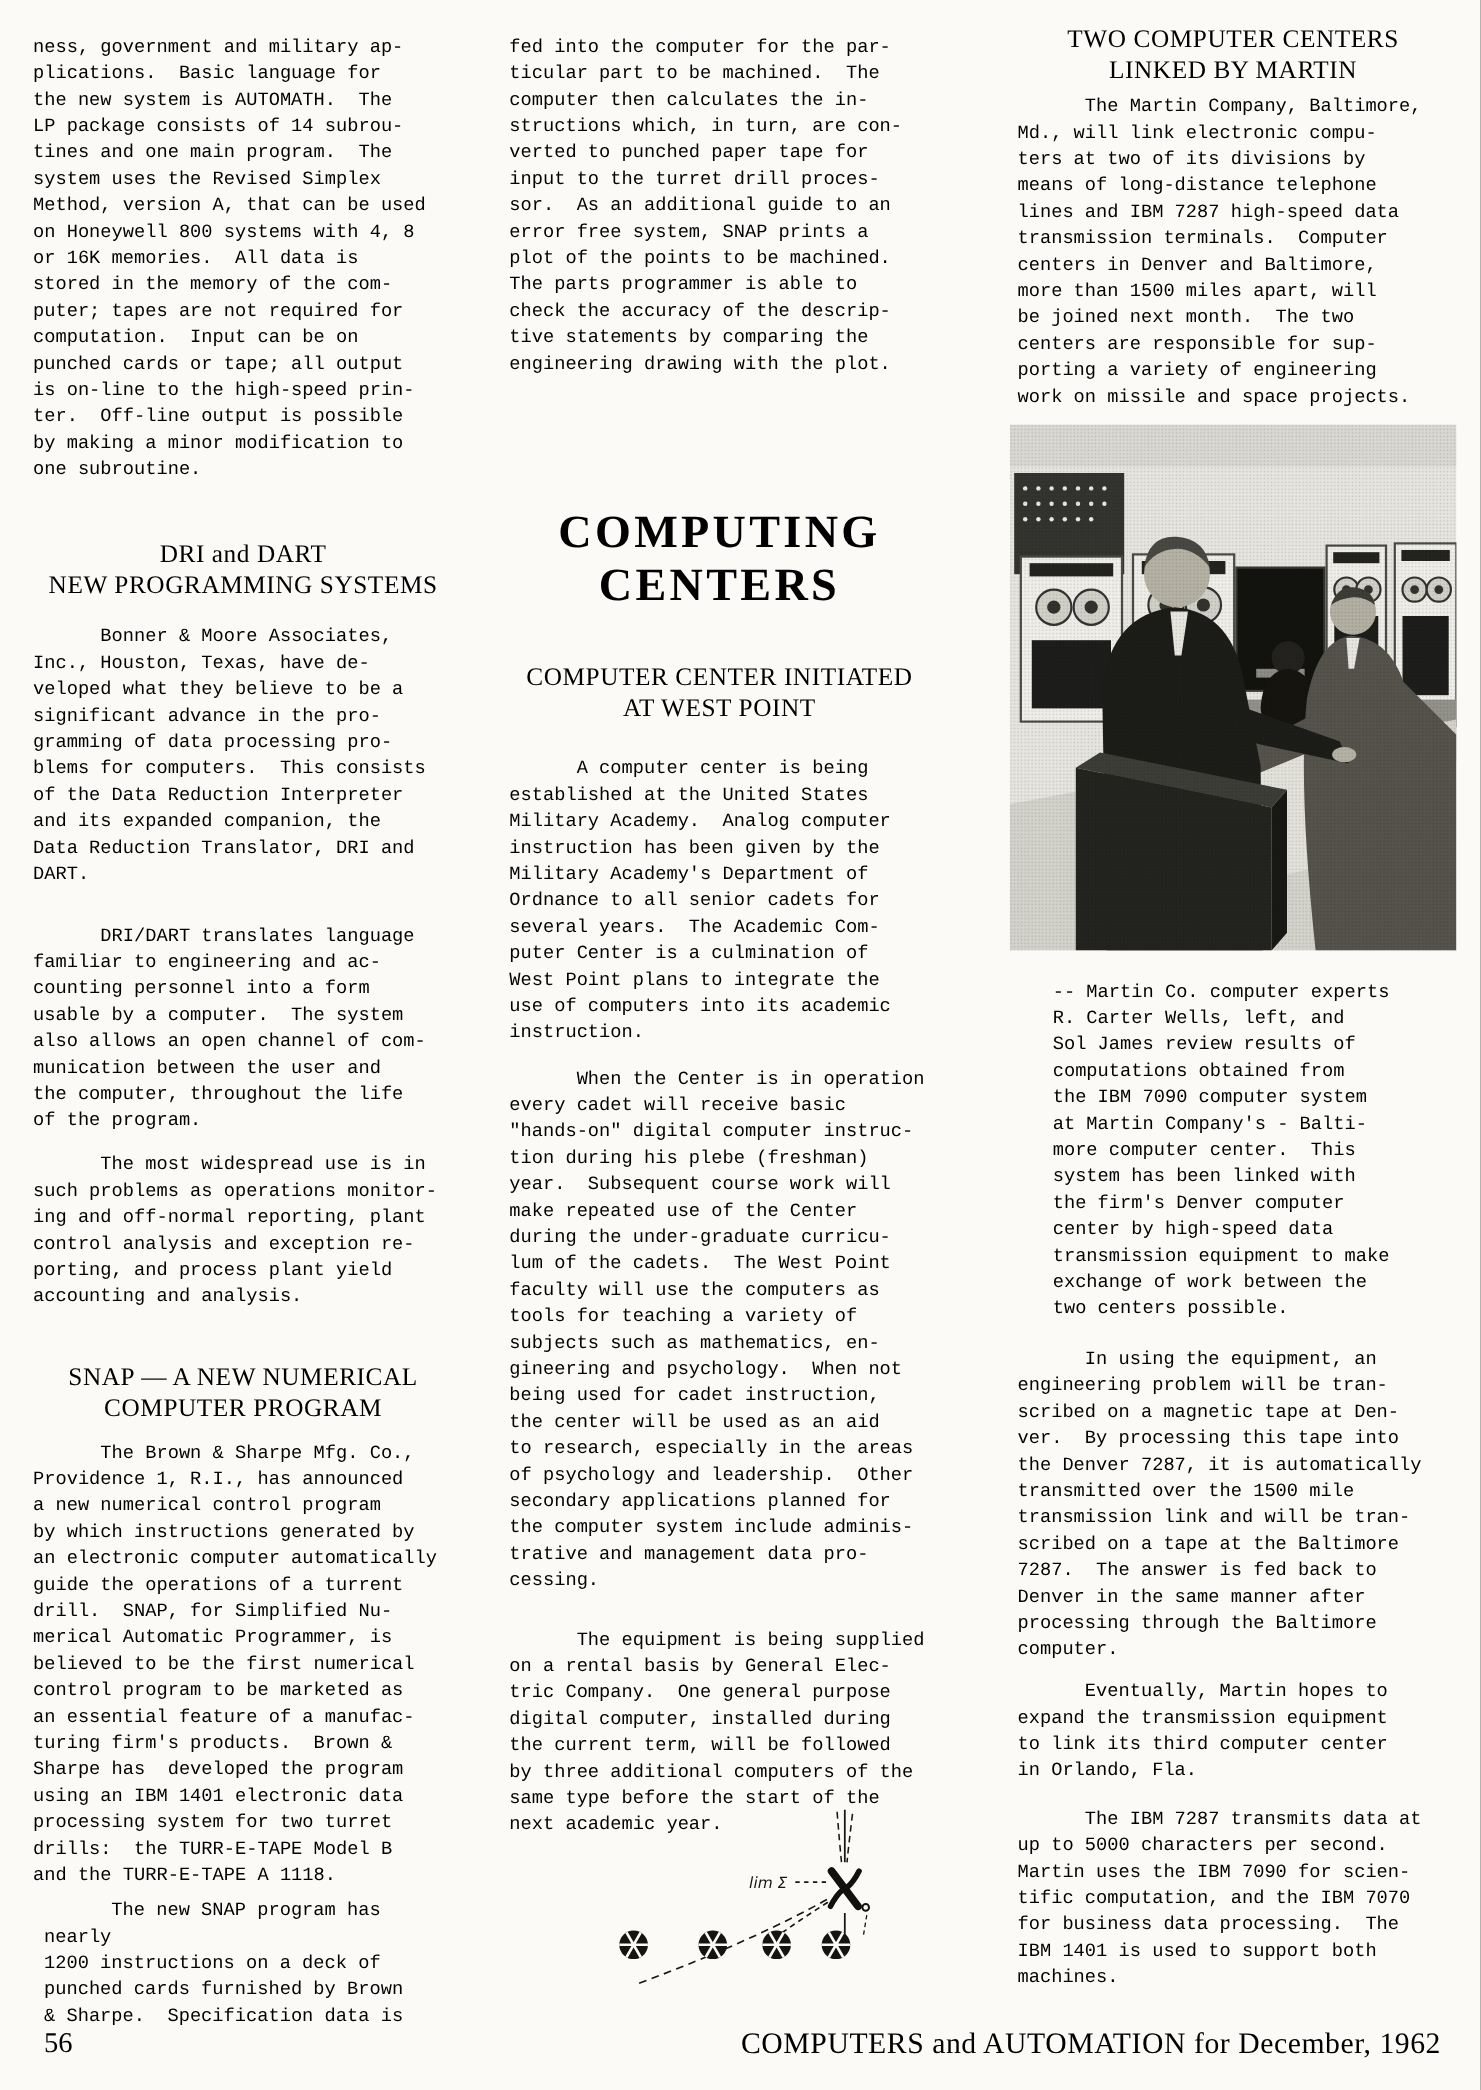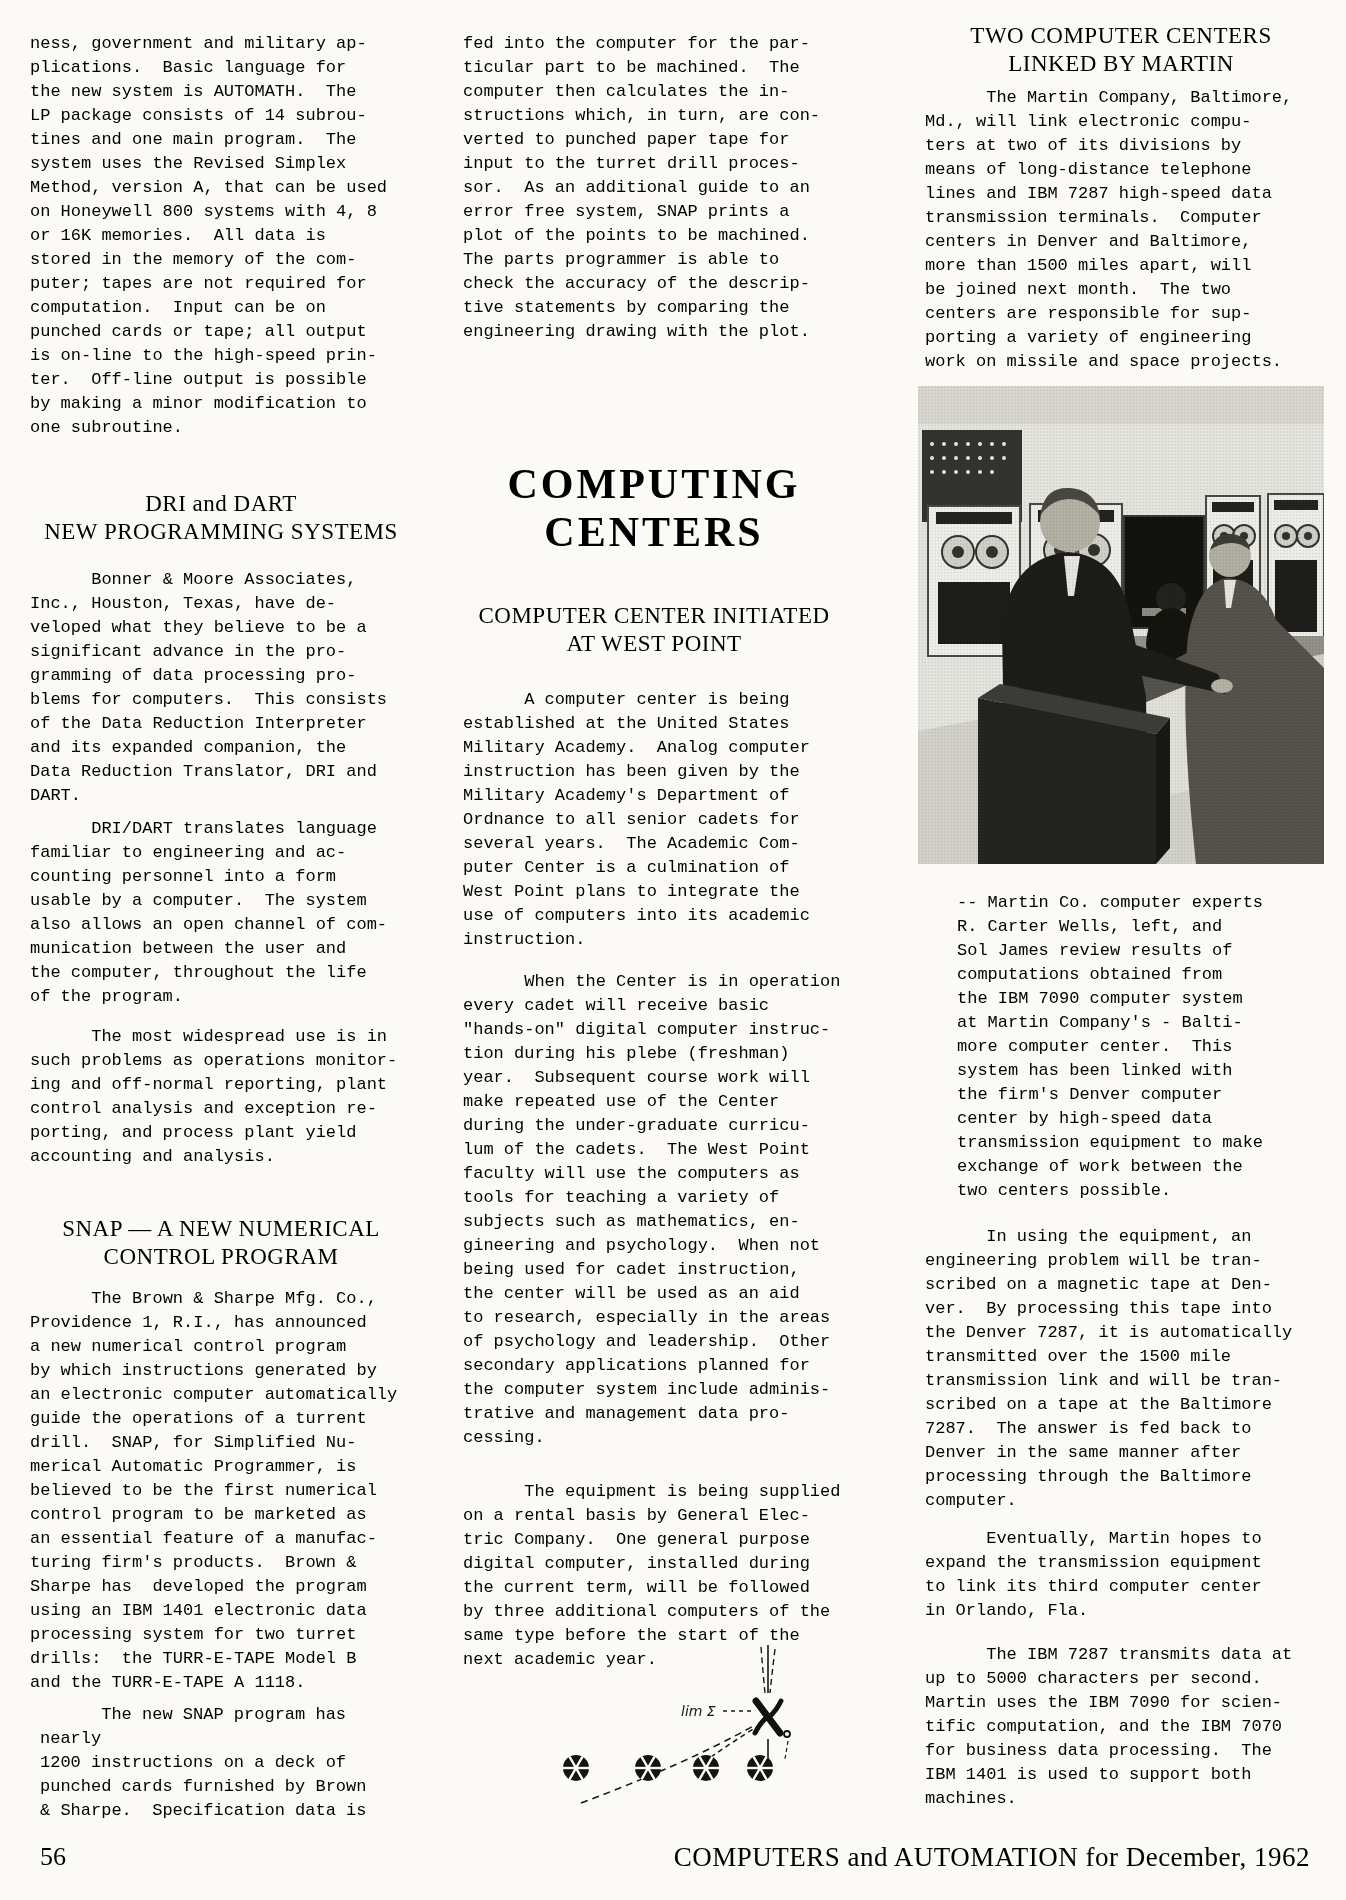--- a/index.html
+++ b/index.html
@@ -98,37 +98,37 @@
     <p class="body" style="margin-top:22px;">      Bonner &amp; Moore Associates,
 Inc., Houston, Texas, have de-
 veloped what they believe to be a
 significant advance in the pro-
 gramming of data processing pro-
 blems for computers.  This consists
 of the Data Reduction Interpreter
 and its expanded companion, the
 Data Reduction Translator, DRI and
 DART.</p>
-    <p class="body" style="margin-top:9px;">      DRI/DART translates language
+    <p class="body" style="margin-top:32px;">      DRI/DART translates language
 familiar to engineering and ac-
 counting personnel into a form
 usable by a computer.  The system
 also allows an open channel of com-
 munication between the user and
 the computer, throughout the life
 of the program.</p>
     <p class="body" style="margin-top:16px;">      The most widespread use is in
 such problems as operations monitor-
 ing and off-normal reporting, plant
 control analysis and exception re-
 porting, and process plant yield
 accounting and analysis.</p>
     <h3 class="head" style="margin-top:46px;">
       <span>SNAP — A NEW NUMERICAL</span>
-      <span>CONTROL PROGRAM</span>
+      <span>COMPUTER PROGRAM</span>
     </h3>
     <p class="body" style="margin-top:16px;">      The Brown &amp; Sharpe Mfg. Co.,
 Providence 1, R.I., has announced
 a new numerical control program
 by which instructions generated by
 an electronic computer automatically
 guide the operations of a turrent
 drill.  SNAP, for Simplified Nu-
 merical Automatic Programmer, is
 believed to be the first numerical

